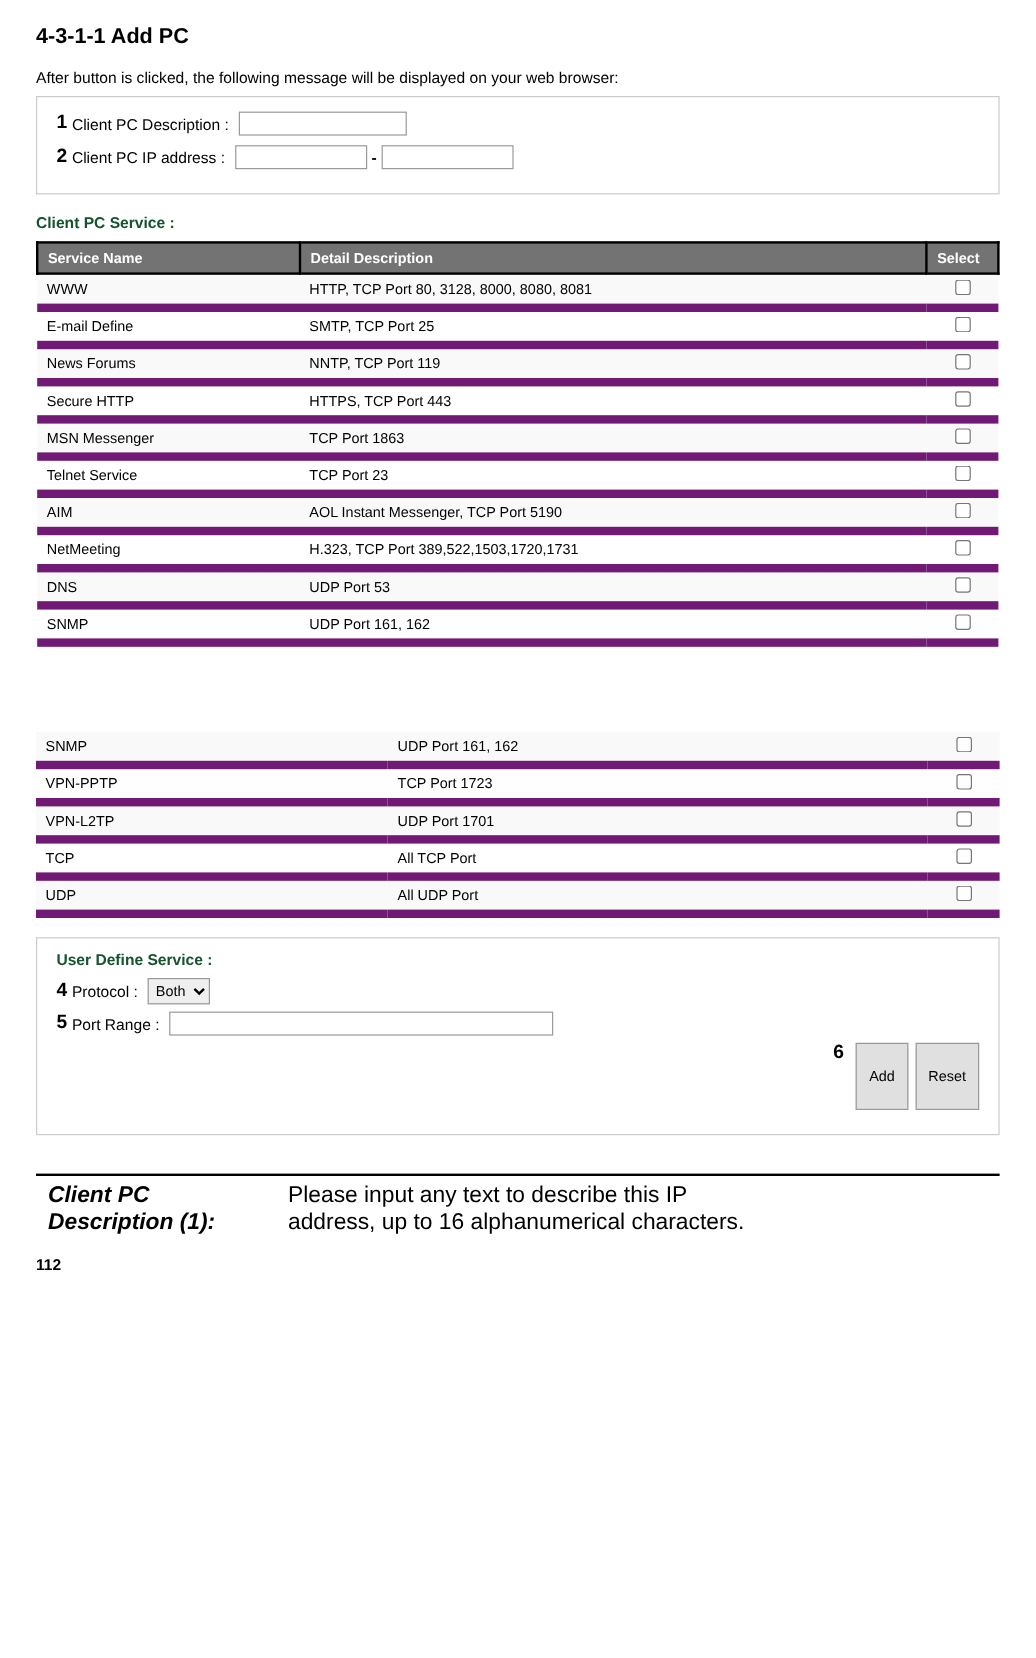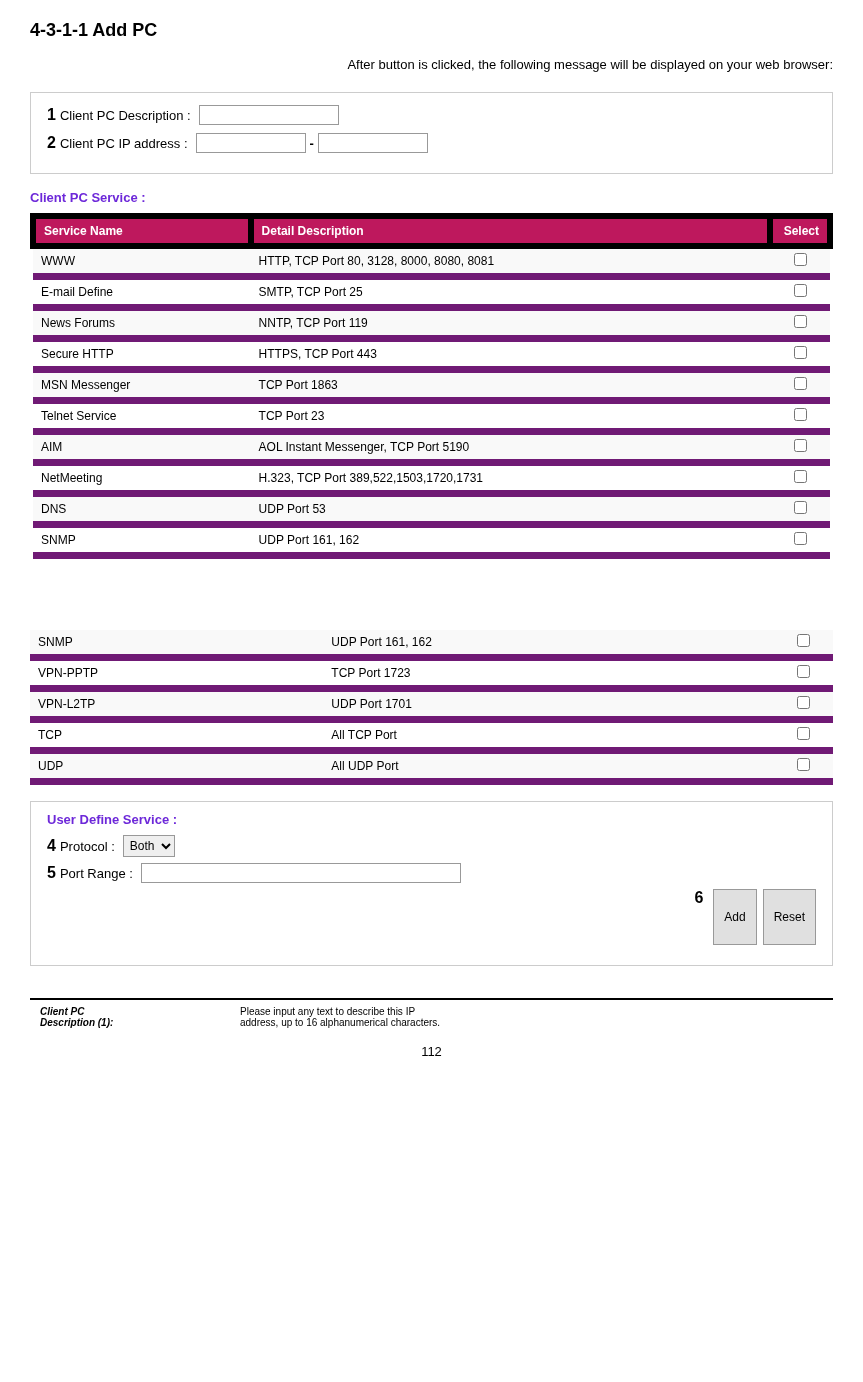--- a/index.html
+++ b/index.html
@@ -10,22 +10,21 @@
       color: #000;
       padding: 20px 30px;
     }
     h1 {
       font-size: 18px;
       font-weight: bold;
       margin-bottom: 16px;
     }
     .intro-text {
       font-size: 13px;
-      margin-bottom: 20px;
-      text-align: right;
+      margin-bottom: 8px;
     }
     .form-section {
       border: 1px solid #ccc;
       padding: 12px 16px;
       margin-bottom: 16px;
     }
     .form-row {
       display: flex;
       align-items: center;
       margin-bottom: 8px;
@@ -39,37 +38,37 @@
       font-size: 16px;
       font-weight: bold;
       margin-right: 4px;
     }
     .form-row input[type="text"] {
       border: 1px solid #999;
       padding: 2px 4px;
       font-size: 12px;
     }
     .section-title {
-      color: #6d28d9;
+      color: #14532d;
       font-weight: bold;
       font-size: 13px;
       margin-bottom: 8px;
     }
     table.service-table {
       width: 100%;
       border-collapse: collapse;
       margin-bottom: 16px;
     }
     table.service-table th {
-      background: #be185d;
+      background: #737373;
       color: #fff;
       padding: 5px 8px;
       font-size: 12px;
       text-align: left;
-      border: 6px solid #000000;
+      border: 2px solid #000000;
     }
     table.service-table td {
       padding: 4px 8px;
       font-size: 12px;
       border-bottom: 7px solid #701a75;
       vertical-align: middle;
     }
     table.service-table td.select-col {
       text-align: center;
       width: 60px;
@@ -120,35 +119,35 @@
       cursor: pointer;
     }
     .help-table {
       width: 100%;
       border-top: 2px solid #000;
       border-collapse: collapse;
       margin-top: 10px;
     }
     .help-table td {
       padding: 6px 10px;
-      font-size: 10px;
+      font-size: 19px;
       vertical-align: top;
     }
     .help-table td:first-child {
       font-style: italic;
       font-weight: bold;
       white-space: nowrap;
       width: 200px;
     }
     .help-table td:last-child {
     }
     .page-num {
-      text-align: center;
       margin-top: 10px;
       font-size: 13px;
+      font-weight: bold;
     }
     .ip-sep {
       margin: 0 4px;
       font-weight: bold;
     }
   </style>
 </head>
 <body>
 
 <h1>4-3-1-1 Add PC</h1>
@@ -172,21 +171,21 @@
   </div>
 </div>
 
 <div class="section-title">Client PC Service :</div>
 
 <table class="service-table">
   <thead>
     <tr>
       <th>Service Name</th>
       <th>Detail Description</th>
-      <th style="text-align:right;">Select</th>
+      <th style="text-align:left;">Select</th>
     </tr>
   </thead>
   <tbody id="service-tbody">
   <tr>
     <td>WWW</td>
     <td>HTTP, TCP Port 80, 3128, 8000, 8080, 8081</td>
     <td class="select-col">
       <input type="checkbox" style="">
     </td>
   </tr>

